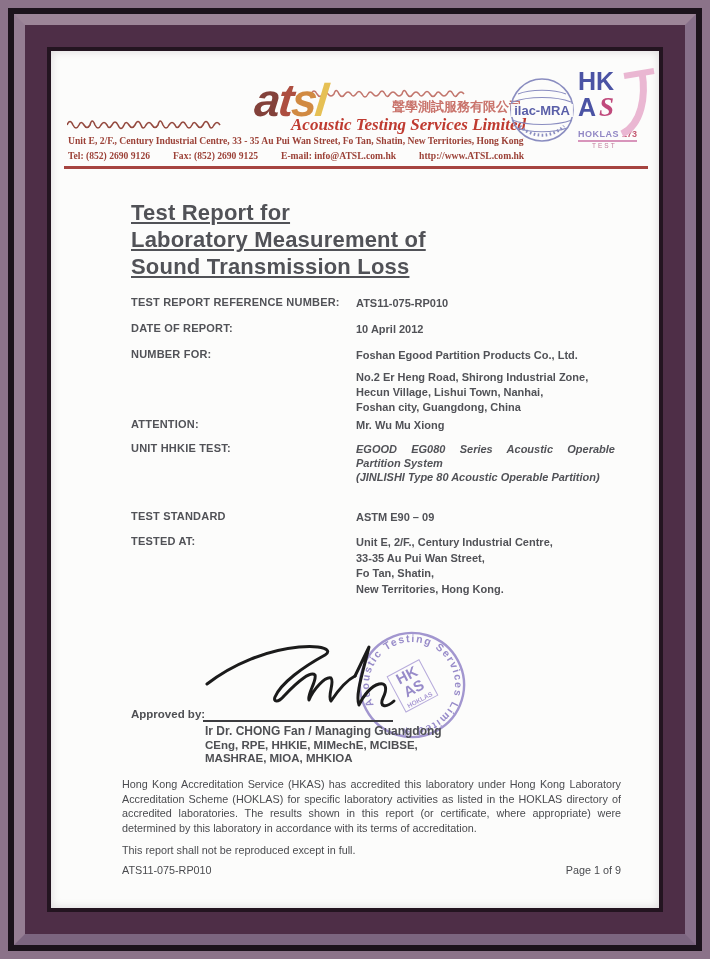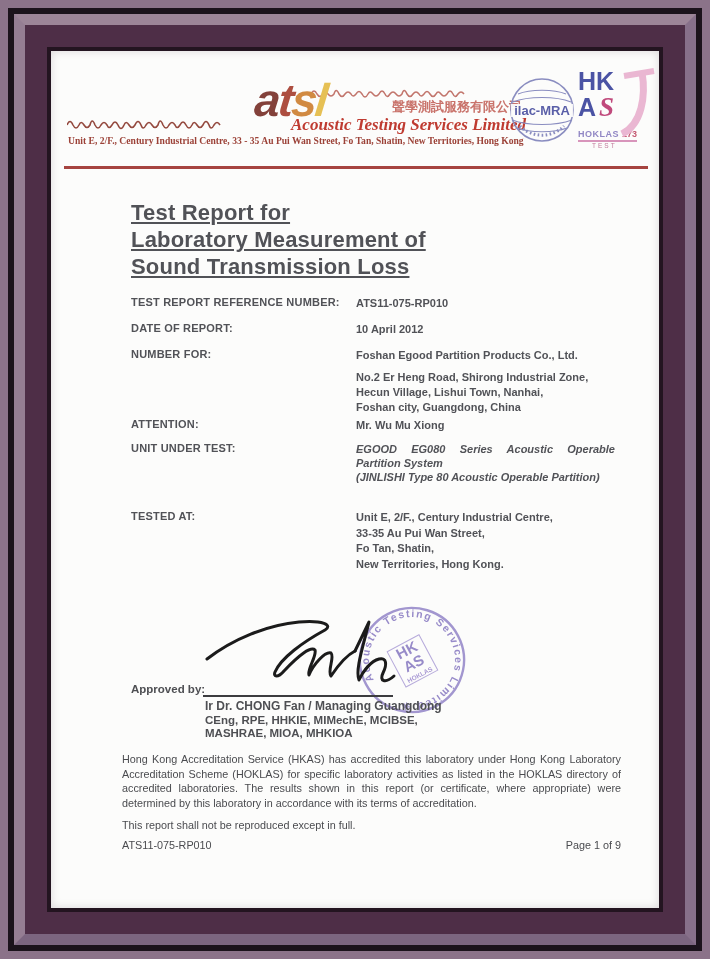--- a/index.html
+++ b/index.html
@@ -114,20 +114,23 @@
         </svg>
         <svg class="wave-top" width="190" height="12" viewBox="0 0 190 12">
           <path d="M0,7 q3,-6 6,0 q3,5 6,0 q2,-4 5,0 q3,4 6,0 q2,-7 5,0 q3,5 6,0 q3,-4 6,0 q2,4 5,0 q3,-5 6,0 q3,6 6,0 q2,-4 5,0 q3,4 6,0 q3,-6 6,0 q2,5 5,0 q3,-4 6,0 q3,4 6,0 q2,-7 5,0 q3,5 6,0 q3,-4 6,0 q2,4 5,0 q3,-5 6,0 q3,5 6,0 q2,-4 5,0 q3,4 6,0 q3,-6 6,0 q2,5 5,0 q3,-4 6,0" fill="none" stroke="#c2756c" stroke-width="1.5"></path>
         </svg>
         <div class="atsl">
           <span class="l1">a</span><span class="l2">t</span><span class="l3">s</span><span class="l4">l</span>
         </div>
         <div class="cn-name">聲學測試服務有限公司</div>
         <div class="en-name">Acoustic Testing Services Limited</div>
         <div class="addr-line">Unit E, 2/F., Century Industrial Centre, 33 - 35 Au Pui Wan Street, Fo Tan, Shatin, New Territories, Hong Kong</div>
+        <div class="contact-line">
+          <span>Tel: (852) 2690 9126</span><span>Fax: (852) 2690 9125</span><span>E-mail: info@ATSL.com.hk</span><span>http://www.ATSL.com.hk</span>
+        </div>
         <div class="red-rule"></div>
 
         <svg class="ilac" width="68" height="68" viewBox="0 0 68 68">
           <circle cx="34" cy="34" r="31" fill="none" stroke="#8a8dc0" stroke-width="1.6"></circle>
           <path d="M10,18 C22,13 46,13 58,18" fill="none" stroke="#8a8dc0" stroke-width="1.2"></path>
           <path d="M5,26 C20,20 48,20 63,26" fill="none" stroke="#8a8dc0" stroke-width="1.2"></path>
           <path d="M4,44 C20,50 48,50 64,44" fill="none" stroke="#8a8dc0" stroke-width="1.2"></path>
           <path d="M9,52 C22,57 46,57 59,52" fill="none" stroke="#8a8dc0" stroke-width="1.2"></path>
           <path d="M12,50 A31,31 0 0 0 56,50" fill="none" stroke="#8a8dc0" stroke-width="3" stroke-dasharray="1.6,2.4"></path>
           <rect x="3" y="28" width="62" height="13" fill="#fcfcfb" opacity="0.92"></rect>
@@ -173,25 +176,29 @@
               <div class="addr-block pre just">No.2 Er Heng Road, Shirong Industrial Zone,
 Hecun Village, Lishui Town, Nanhai,
 Foshan city, Guangdong, China</div>
             </div>
           </div>
           <div class="frow attention">
             <div class="f-label">ATTENTION:</div>
             <div class="f-value">Mr. Wu Mu Xiong</div>
           </div>
           <div class="frow uut">
-            <div class="f-label">UNIT UNDER TEST:</div>
+            <div class="f-label">UNIT HHKIE TEST:</div>
             <div class="f-value">
               <div class="just">EGOOD EG080 Series Acoustic Operable Partition System</div>
               <div class="just">(JINLISHI Type 80 Acoustic Operable Partition)</div>
             </div>
+          </div>
+          <div class="frow standard">
+            <div class="f-label">TEST STANDARD</div>
+            <div class="f-value">ASTM E90 – 09</div>
           </div>
           <div class="frow tested-at">
             <div class="f-label">TESTED AT:</div>
             <div class="f-value pre">Unit E, 2/F., Century Industrial Centre,
 33-35 Au Pui Wan Street,
 Fo Tan, Shatin,
 New Territories, Hong Kong.</div>
           </div>
         </div>
 

